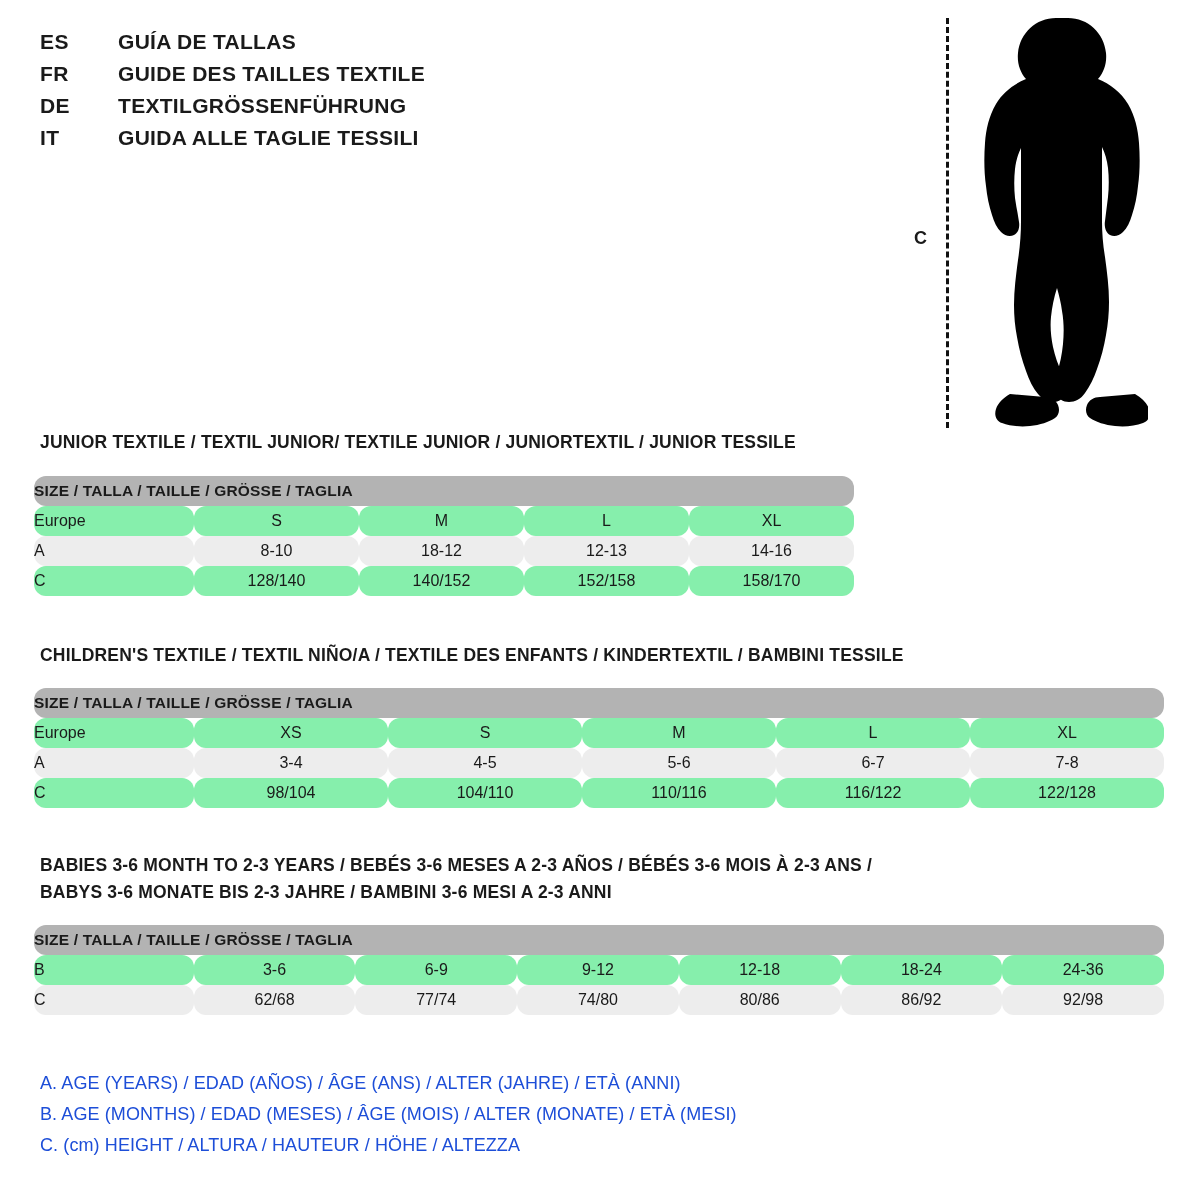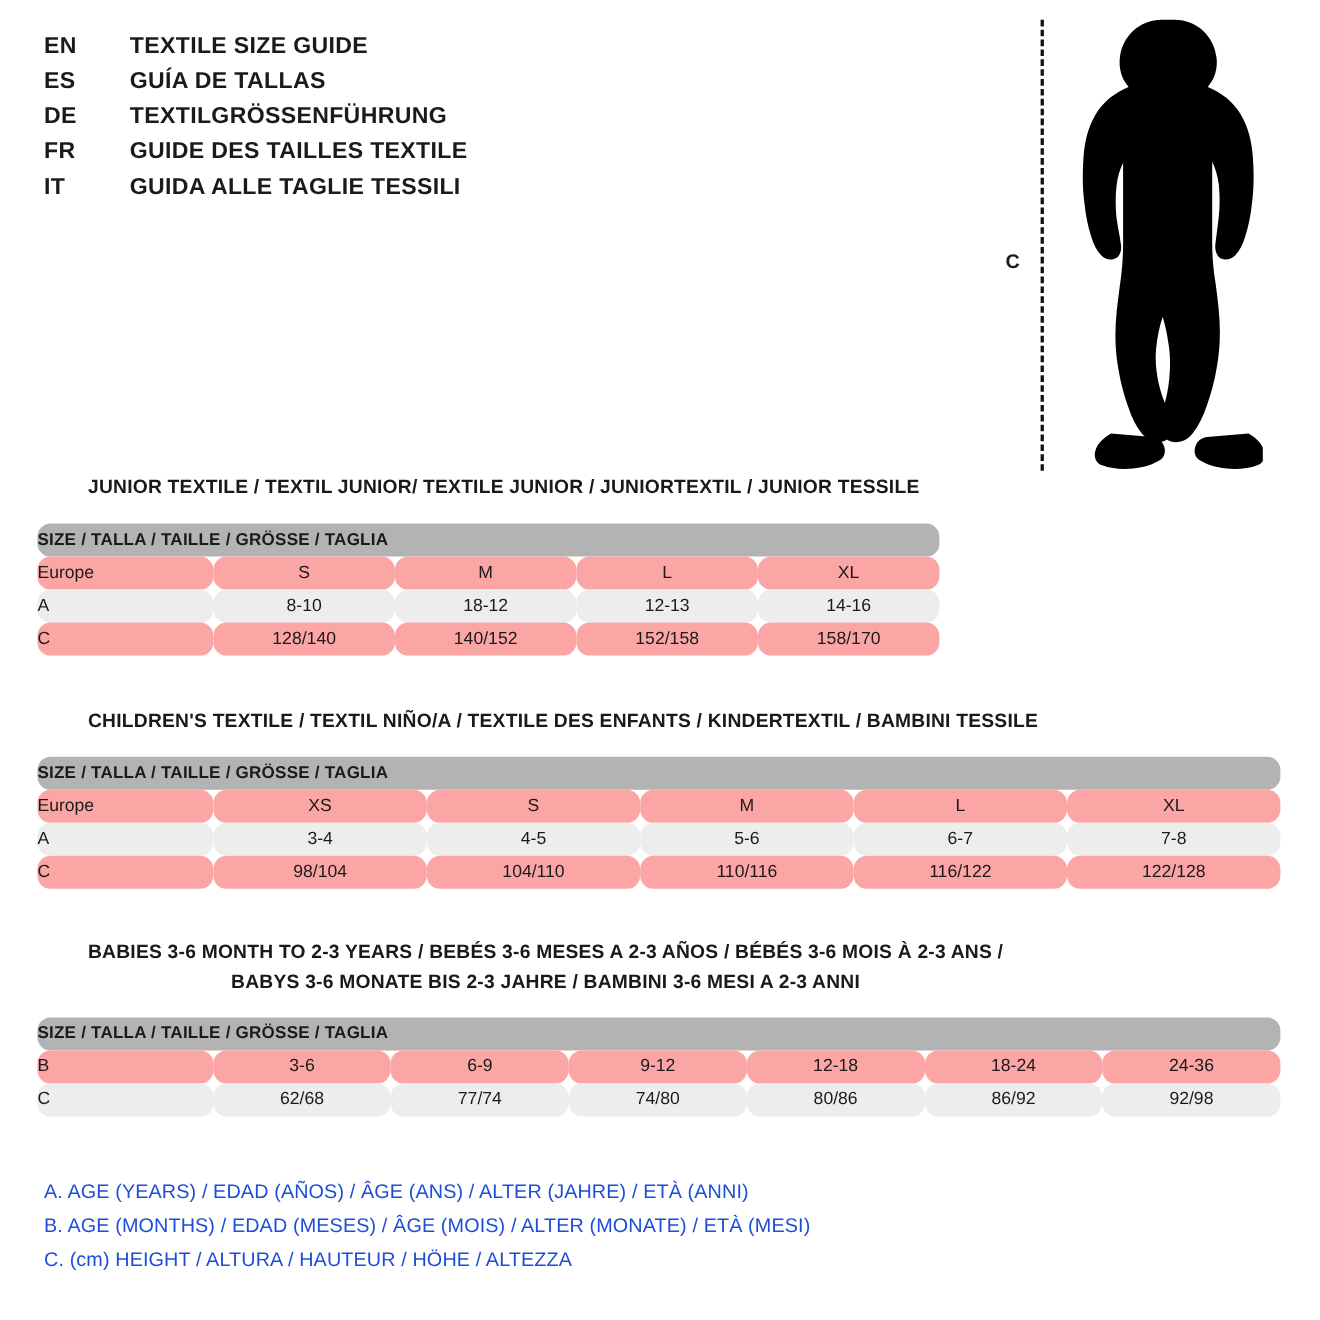--- a/index.html
+++ b/index.html
@@ -73,23 +73,22 @@
   }
 
   
   .section-title {
     position: absolute;
     font-size: 17.5px;
     font-weight: bold;
     letter-spacing: 0.2px;
     color: #1a1a1a;
     white-space: nowrap;
-    margin-left: 40px;
-  }
-  .section-title .line2 { display: block; margin-top: 6px; text-align: center; }
+  }
+  .section-title .line2 { display: block; margin-top: 6px; }
 
   table.size-table {
     position: absolute;
     border-collapse: collapse;
     font-size: 16px;
     color: #1a1a1a;
   }
   table.size-table td {
     padding: 0;
     height: 30px;
@@ -97,21 +96,21 @@
     border-radius: 12px;
   }
   .band-head td {
     background: #b3b3b3;
     font-weight: bold;
     font-size: 15.5px;
     letter-spacing: 0.2px;
     padding-left: 8px;
     height: 27px;
   }
-  .row-white td { background: #fca5a5; }
+  .row-white td { background: #86efac; }
   .row-grey td { background: #ededed; }
   .cell-label {
     padding-left: 8px;
     text-align: left;
     font-size: 16px;
   }
   .cell-val {
     text-align: center;
     font-size: 16px;
   }
@@ -130,34 +129,30 @@
     line-height: 31px;
     color: #1d4ed8;
     white-space: nowrap;
   }
 </style>
 </head>
 <body>
 
 <div class="header">
   <div class="lang-row">
-    <span class="lang-code">EN</span>
-    <span class="lang-title">TEXTILE SIZE GUIDE</span>
-  </div>
-  <div class="lang-row">
     <span class="lang-code">ES</span>
     <span class="lang-title">GUÍA DE TALLAS</span>
   </div>
   <div class="lang-row">
+    <span class="lang-code">FR</span>
+    <span class="lang-title">GUIDE DES TAILLES TEXTILE</span>
+  </div>
+  <div class="lang-row">
     <span class="lang-code">DE</span>
     <span class="lang-title">TEXTILGRÖSSENFÜHRUNG</span>
-  </div>
-  <div class="lang-row">
-    <span class="lang-code">FR</span>
-    <span class="lang-title">GUIDE DES TAILLES TEXTILE</span>
   </div>
   <div class="lang-row">
     <span class="lang-code">IT</span>
     <span class="lang-title">GUIDA ALLE TAGLIE TESSILI</span>
   </div>
 </div>
 
 <div class="figure-area">
   <span class="c-label">C</span>
   <div class="dash-line"></div>

